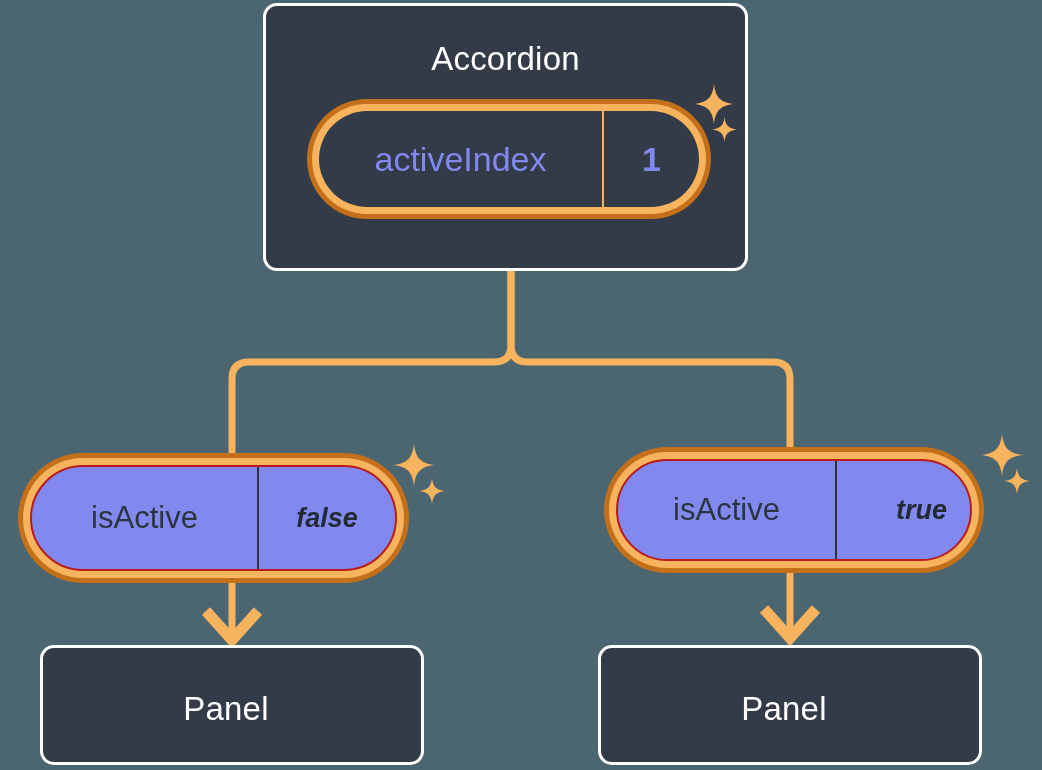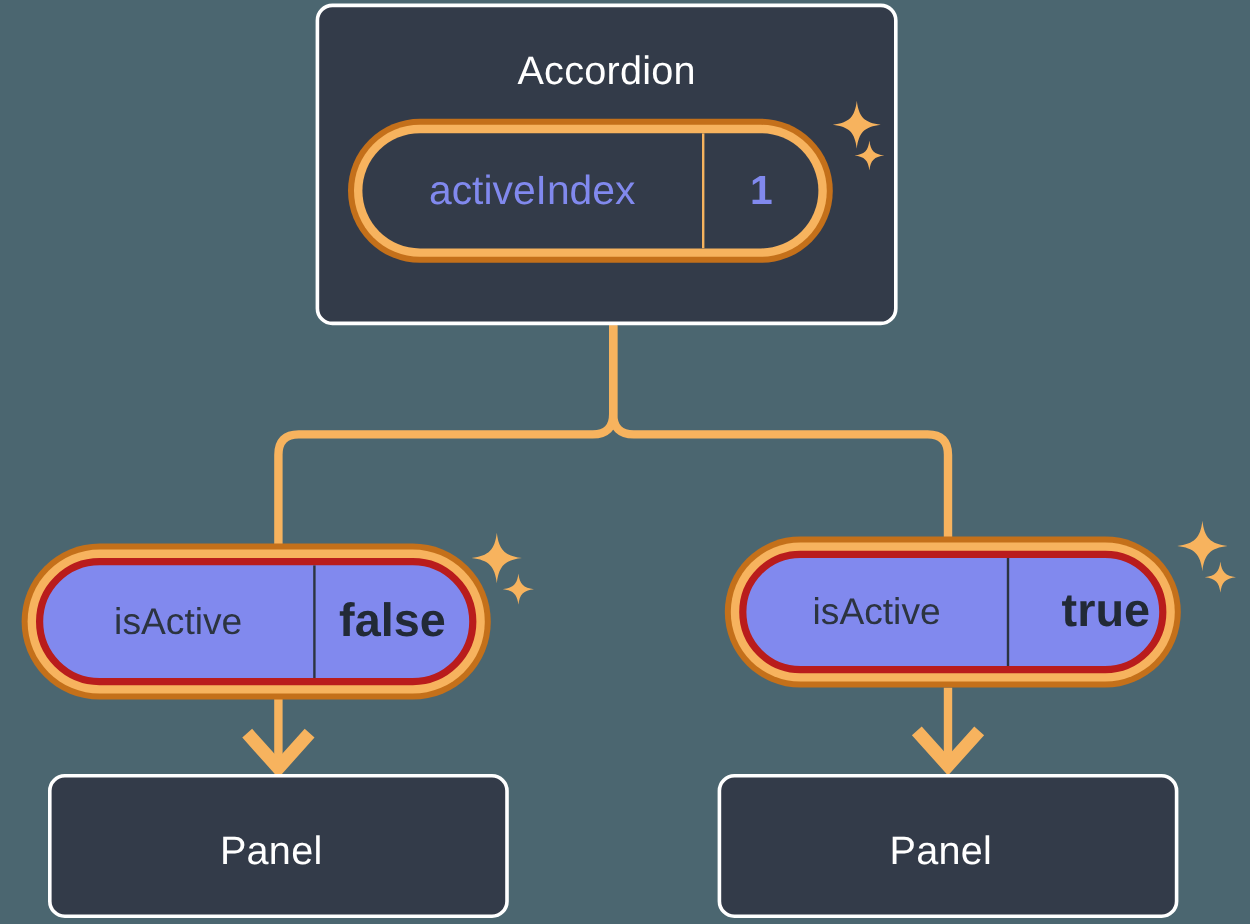--- a/index.html
+++ b/index.html
@@ -120,37 +120,38 @@
   }
   .pill-dark .pill-val {
     color: #8189ee;
     font-size: 34px;
     font-weight: 700;
   }
 
   
   .pill-purple .pill-inner {
     background: #8189ee;
-    border: 6px solid #b91c1c;
+    border: 2px solid #b91c1c;
   }
   .pill-purple .pill-key {
     color: #2c3440;
     font-size: 31px;
     font-weight: 400;
     border-right: 2px solid #2c3440;
   }
   .pill-purple .pill-val {
     color: #222a36;
-    font-size: 39px;
+    font-size: 27px;
     font-weight: 700;
+    font-style: italic;
   }
 
   
   #pill-active-index {
-    left: 290px;
+    left: 307px;
     top: 99px;
     width: 404px;
     height: 120px;
   }
   #pill-active-index .pill-key { flex: 0 0 285px; }
   #pill-active-index .pill-val { flex: 1 1 auto; }
 
   #pill-is-active-left {
     left: 18px;
     top: 453px;

